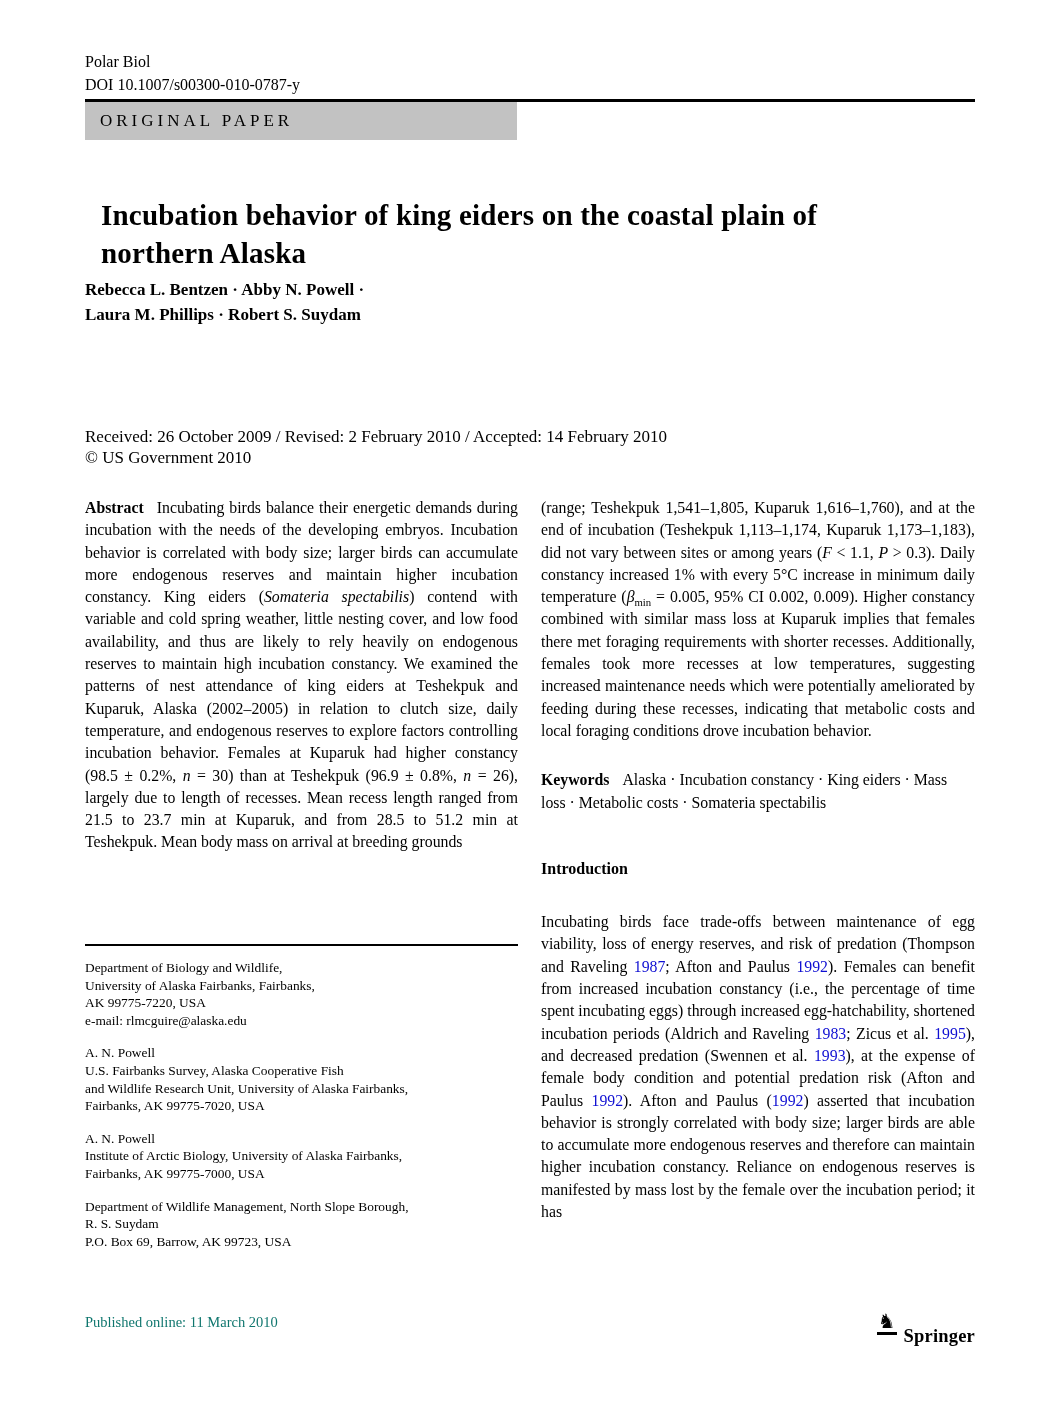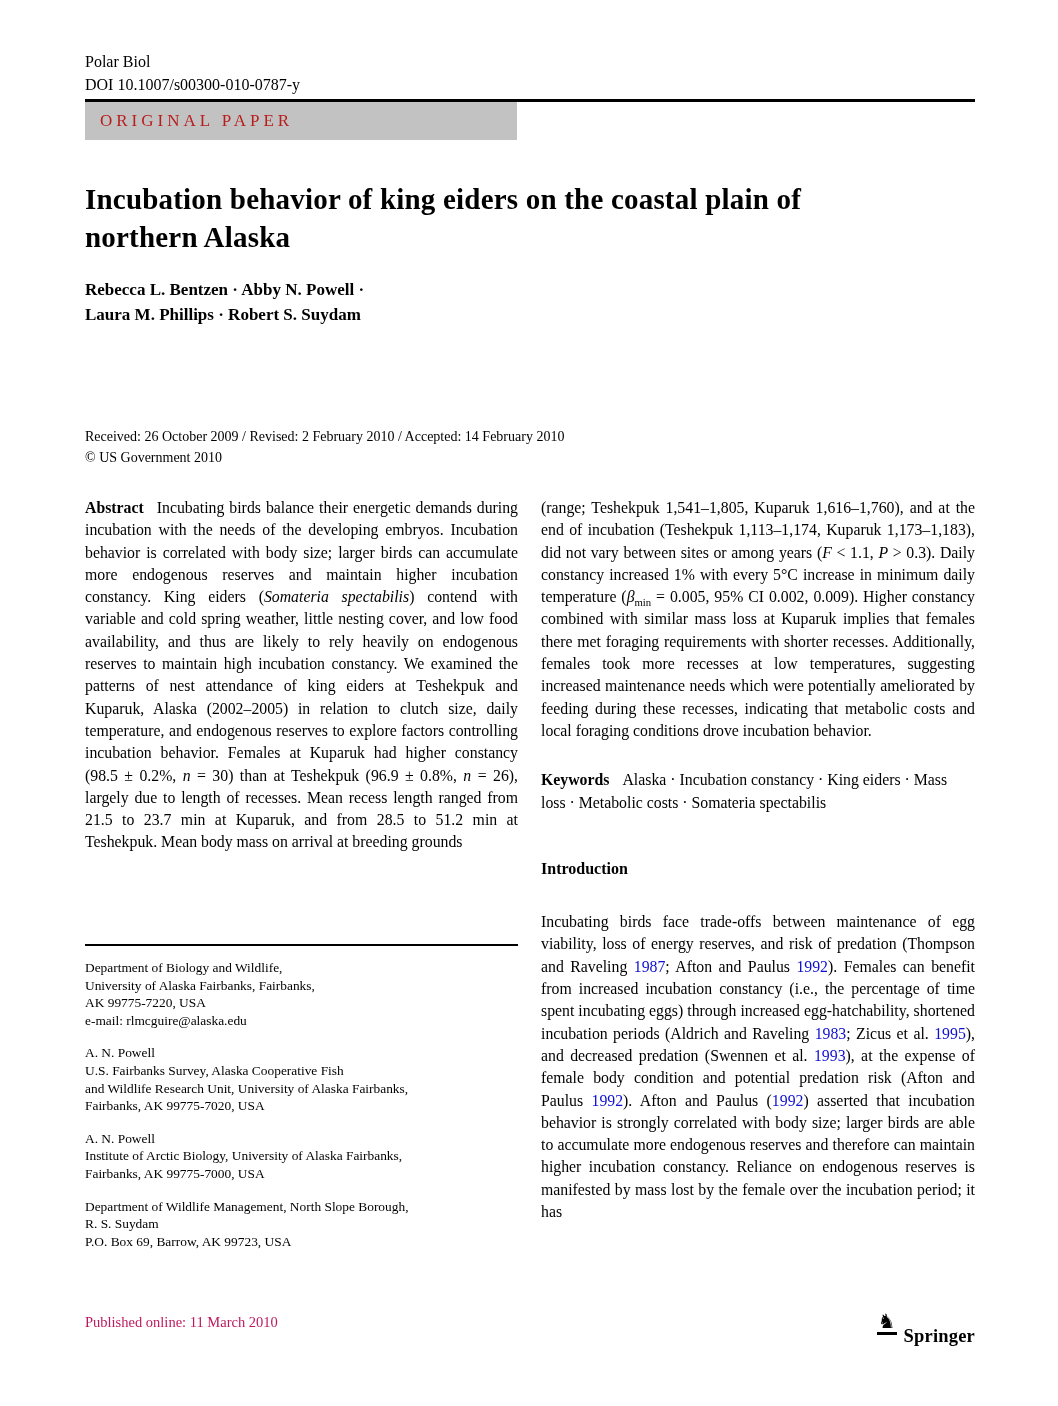--- a/index.html
+++ b/index.html
@@ -16,29 +16,29 @@
     color:#000;
     overflow:hidden;
   }
   
   .journal-header{position:absolute;left:85px;top:50px;font-size:16px;line-height:23px;}
   .header-rule{position:absolute;left:85px;top:99px;width:890px;height:3px;background:#000;}
   .banner{
     position:absolute;left:85px;top:102px;width:432px;height:38px;
     background:var(--banner-gray);
     font-size:17px;letter-spacing:4px;line-height:38px;
-    padding-left:15px;box-sizing:border-box;color:#b91c1c;
+    padding-left:15px;box-sizing:border-box;color:#000000;
   }
   
   .paper-title{
     position:absolute;left:85px;top:180px;width:740px;
     font-size:29px;font-weight:bold;line-height:38px;letter-spacing:0.2px;
   }
   .authors{position:absolute;left:85px;top:277px;font-size:17px;font-weight:bold;line-height:25px;}
-  .history{position:absolute;left:85px;top:426px;font-size:14px;line-height:21px;}
+  .history{position:absolute;left:85px;top:426px;font-size:17px;line-height:21px;}
   
   .col{position:absolute;top:497px;font-size:15.8px;line-height:22.3px;text-align:justify;}
   .col-left{left:85px;width:433px;}
   .col-right{left:541px;width:434px;}
   .sec-label{font-weight:bold;margin-right:13px;margin-top:8px;}
   .keywords{margin-top:27px;text-align:left;}
   .intro-heading{margin-top:44px;font-weight:bold;font-size:16px;text-align:left;}
   .intro-par{margin-top:31px;}
   
   .k-i{font-style:italic;}
@@ -46,21 +46,21 @@
   .k-sub{vertical-align:sub;font-size:0.68em;line-height:0;}
   
   .footnotes{position:absolute;left:85px;top:944px;width:433px;}
   .fn-rule{height:2px;background:#000;margin-bottom:13px;}
   .aff-block{font-size:13.4px;line-height:17.6px;margin-bottom:15px;text-align:left;}
   
   .footer{
     position:absolute;left:85px;top:1298px;width:890px;
     display:flex;justify-content:space-between;align-items:center;
   }
-  .published-online{font-size:14.5px;color:#be185d;}
+  .published-online{font-size:14.5px;color:#0f766e;}
   .springer-logo{display:flex;align-items:center;gap:7px;}
   .knight-icon{
     font-family:"DejaVu Sans",sans-serif;
     font-size:20px;line-height:1;
     border-bottom:3px solid #000;padding:0 1px 1px 1px;
   }
   .publisher-name{font-weight:bold;font-size:18.5px;letter-spacing:0.2px;margin-top:28px;}
 </style>
 </head>
 <body>
@@ -69,21 +69,21 @@
 
   <div class="journal-header">
     <div>Polar Biol</div>
     <div>DOI 10.1007/s00300-010-0787-y</div>
   </div>
 
   <div class="header-rule"></div>
 
   <div class="banner">ORIGINAL PAPER</div>
 
-  <h1 class="paper-title" style="margin:0;">Incubation behavior of king eiders on the coastal plain of northern Alaska</h1>
+  <h1 class="paper-title" style="margin:16px;">Incubation behavior of king eiders on the coastal plain of northern Alaska</h1>
 
   <div class="authors">
     <div>Rebecca L. Bentzen · Abby N. Powell ·</div>
     <div>Laura M. Phillips · Robert S. Suydam</div>
   </div>
 
   <div class="history">
     <div>Received: 26 October 2009 / Revised: 2 February 2010 / Accepted: 14 February 2010</div>
     <div>© US Government 2010</div>
   </div>

